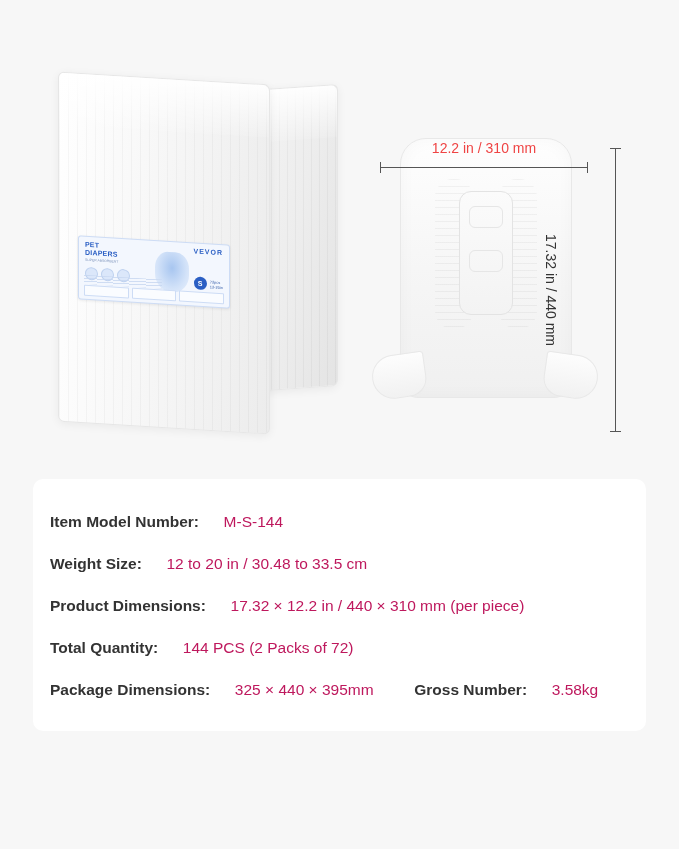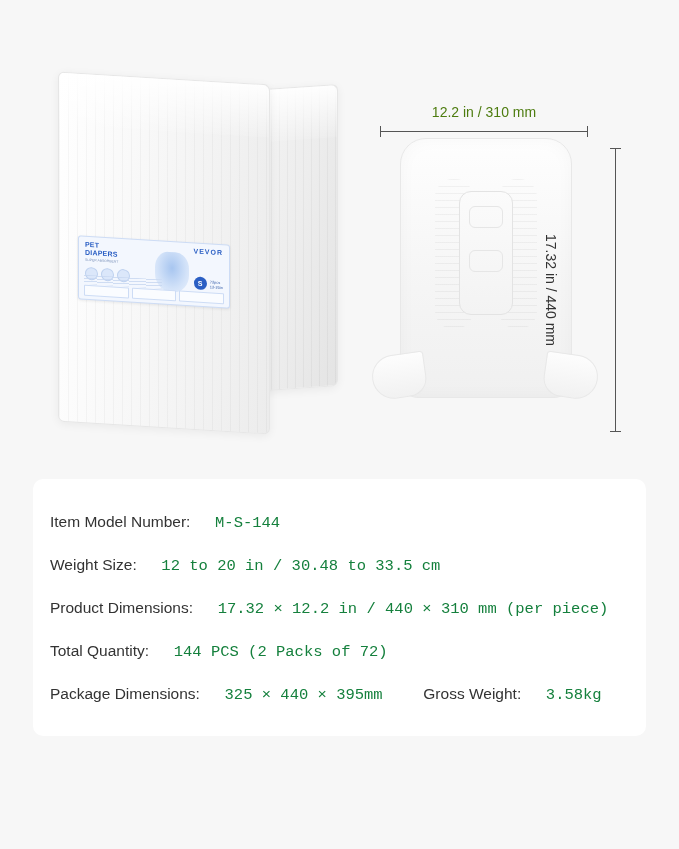--- a/index.html
+++ b/index.html
@@ -260,22 +260,23 @@
   
   .dim-top {
     position: absolute;
     left: 380px;
     top: 104px;
     width: 208px;
     text-align: center;
   }
   .dim-top .dim-text {
     font-size: 14px;
-    color: #4d7c0f;
+    color: #ef4444;
     margin-bottom: 6px;
+    margin-top: 36px;
   }
   .dim-line-h {
     position: relative;
     height: 10px;
   }
   .dim-line-h::before {
     content: "";
     position: absolute;
     left: 0; right: 0; top: 5px;
     height: 1px;
@@ -343,22 +344,22 @@
     padding: 22px 0 20px 0;
     box-sizing: border-box;
   }
   .spec-row {
     font-size: 15.5px;
     color: #333;
     padding: 0 0 0 17px;
     line-height: 42px;
     white-space: nowrap;
   }
-  .spec-row .k { color: #333; }
-  .spec-row .v { color: #15803d; font-family: Liberation Mono, monospace; }
+  .spec-row .k { color: #333; font-weight: bold; }
+  .spec-row .v { color: #be185d; }
   .spec-row .gap { display: inline-block; width: 16px; }
 </style>
 </head>
 <body>
 
 <div class="hero">
 
   <div class="pack-group">
     <div class="pack back">
       <div class="fold-lines"></div>
@@ -453,18 +454,18 @@
     <span class="k">Total Quantity:</span>
     <span class="gap"></span>
     <span class="v">144 PCS (2 Packs of 72)</span>
   </div>
 
   <div class="spec-row">
     <span class="k">Package Dimensions:</span>
     <span class="gap"></span>
     <span class="v">325 × 440 × 395mm</span>
     <span class="gap"></span><span class="gap"></span>
-    <span class="k">Gross Weight:</span>
+    <span class="k">Gross Number:</span>
     <span class="gap"></span>
     <span class="v">3.58kg</span>
   </div>
 
 </div>
 
 </body></html>

